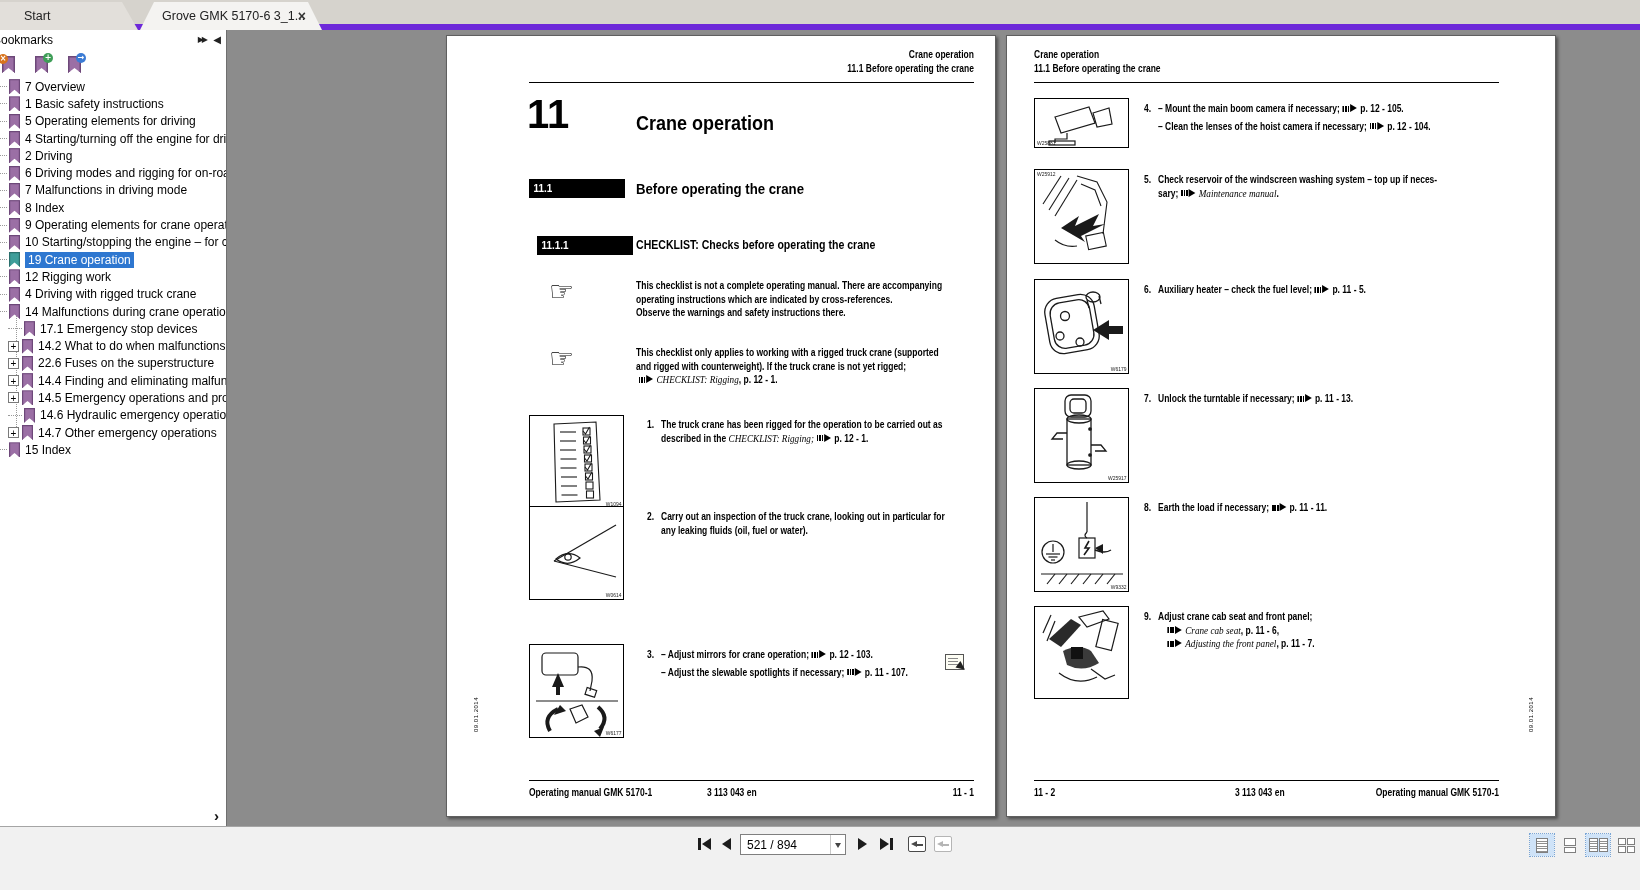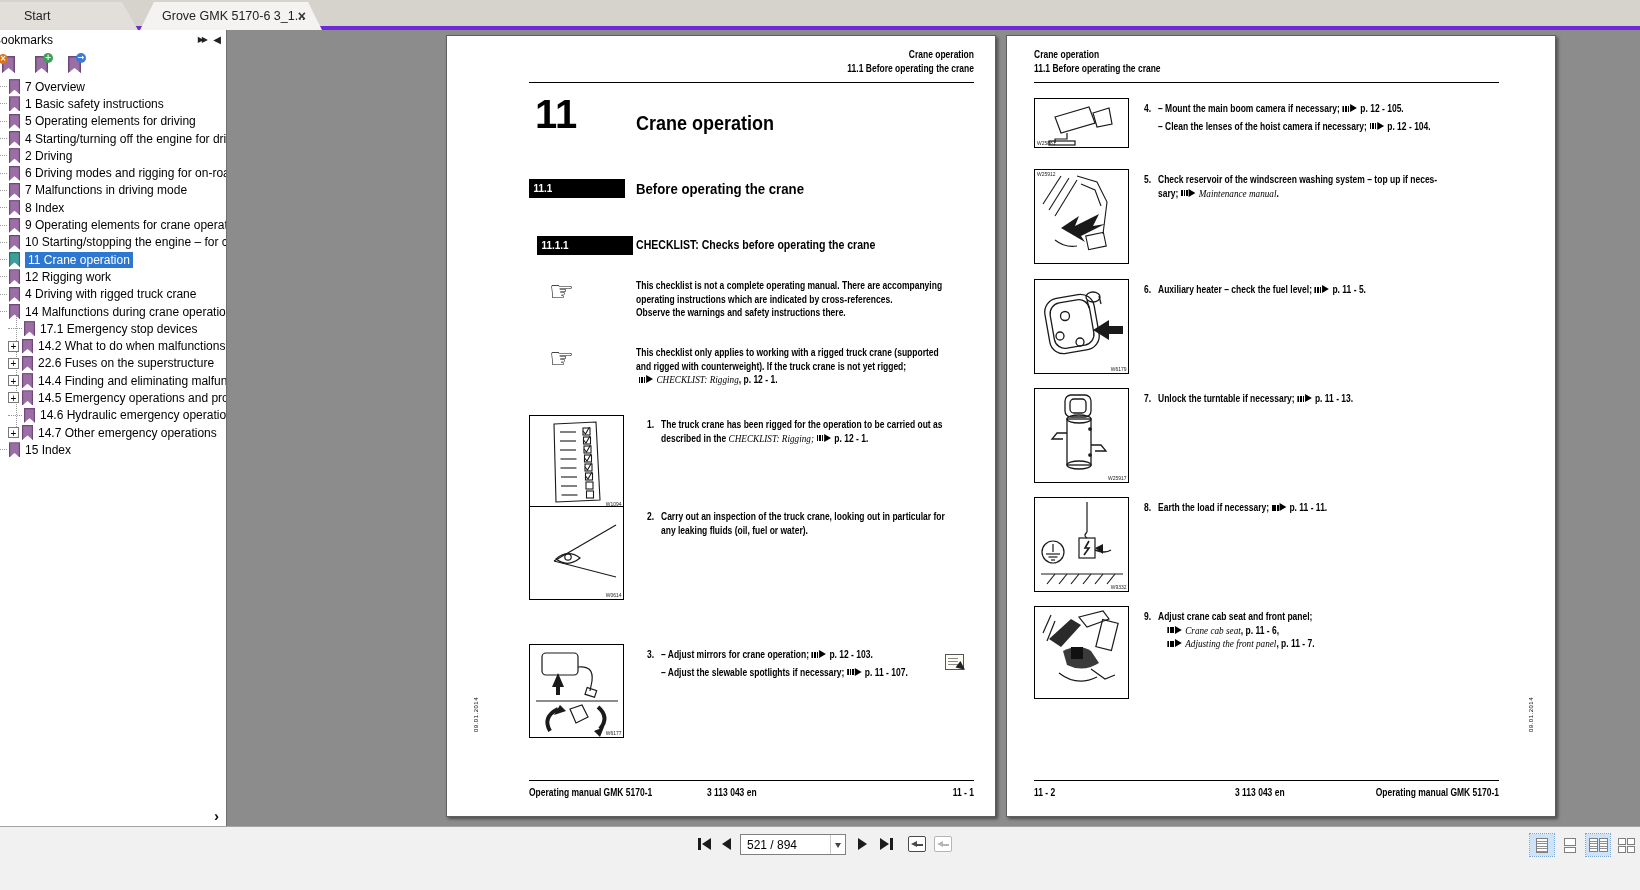--- a/index.html
+++ b/index.html
@@ -1,21 +1,21 @@
 <!DOCTYPE html>
 <html><head>
 <meta charset="utf-8">
 <style>
   html,body{margin:0;padding:0;}
   *{box-sizing:border-box;}
   body{width:1640px;height:890px;overflow:hidden;font-family:"Liberation Sans",sans-serif;background:#8c8c8c;}
   #root{position:relative;width:1640px;height:890px;}
 
   
-  .tabbar{position:absolute;left:0;top:0;right:0;height:30px;background:#d6d3cd;border-bottom:4px solid #6d28d9;}
+  .tabbar{position:absolute;left:0;top:0;right:0;height:30px;background:#d6d3cd;border-bottom:6px solid #6d28d9;}
   .tab{position:absolute;top:2px;height:28px;line-height:28px;font-size:12.5px;color:#222;}
   .tab-start{left:0;width:138px;background:#e2dfda;clip-path:polygon(0 0,calc(100% - 16px) 0,100% 100%,0 100%);padding-left:24px;}
   .tab-doc{left:140px;width:182px;background:#f4f3f1;clip-path:polygon(14px 0,calc(100% - 14px) 0,100% 100%,0 100%);padding-left:22px;}
   .tab-close{position:absolute;right:16px;top:0;font-size:14px;font-weight:bold;color:#333;cursor:default;}
 
   
   .panel{position:absolute;left:0;top:30px;width:227px;bottom:64px;background:#fff;border-right:1px solid #6f6f6f;overflow:hidden;}
   .panel-header{position:absolute;left:0;top:0;right:0;height:22px;}
   .panel-title{position:absolute;left:-7px;top:3px;font-size:12px;color:#000;white-space:nowrap;}
   .ph-ic1{position:absolute;right:20px;top:5px;font-size:8px;letter-spacing:-2px;color:#222;}
@@ -170,21 +170,21 @@
           <span>9 Operating elements for crane operation</span>
         </div>
       <div class="bm-row">
           <span class="stub"></span>
           <span class="bmk"></span>
           <span>10 Starting/stopping the engine – for crane operation</span>
         </div>
       <div class="bm-row">
           <span class="stub"></span>
           <span class="bmk teal"></span>
-          <span class="sel">11 Crane operation</span>
+          <span class="sel">19 Crane operation</span>
         </div>
       <div class="bm-row">
           <span class="stub"></span>
           <span class="bmk"></span>
           <span>12 Rigging work</span>
         </div>
       <div class="bm-row">
           <span class="stub"></span>
           <span class="bmk"></span>
           <span>4 Driving with rigged truck crane</span>
@@ -247,21 +247,21 @@
 
   <div class="docarea">
 
     <div class="page" style="left:218px;">
       <div class="tx tx-r" style="right:21px;top:12px;">
         <div>Crane operation</div>
         <div>11.1 Before operating the crane</div>
       </div>
       <div class="rule" style="left:82px;right:21px;top:46px;"></div>
 
-      <div style="position:absolute;left:80px;top:56px;font-size:40px;font-weight:bold;margin-left:8px;">11</div>
+      <div style="position:absolute;left:80px;top:56px;font-size:40px;font-weight:bold;">11</div>
       <div style="position:absolute;left:189px;top:76px;font-size:20px;font-weight:bold;transform:scaleX(.9);transform-origin:0 0;">Crane operation</div>
 
       <div class="secbox" style="left:82px;top:143px;">
           <span>11.1</span>
         </div>
       <div style="position:absolute;left:189px;top:144px;font-size:15px;font-weight:bold;transform:scaleX(.88);transform-origin:0 0;white-space:nowrap;">Before operating the crane</div>
 
       <div class="secbox" style="left:90px;top:200px;">
           <span>11.1.1</span>
         </div>

